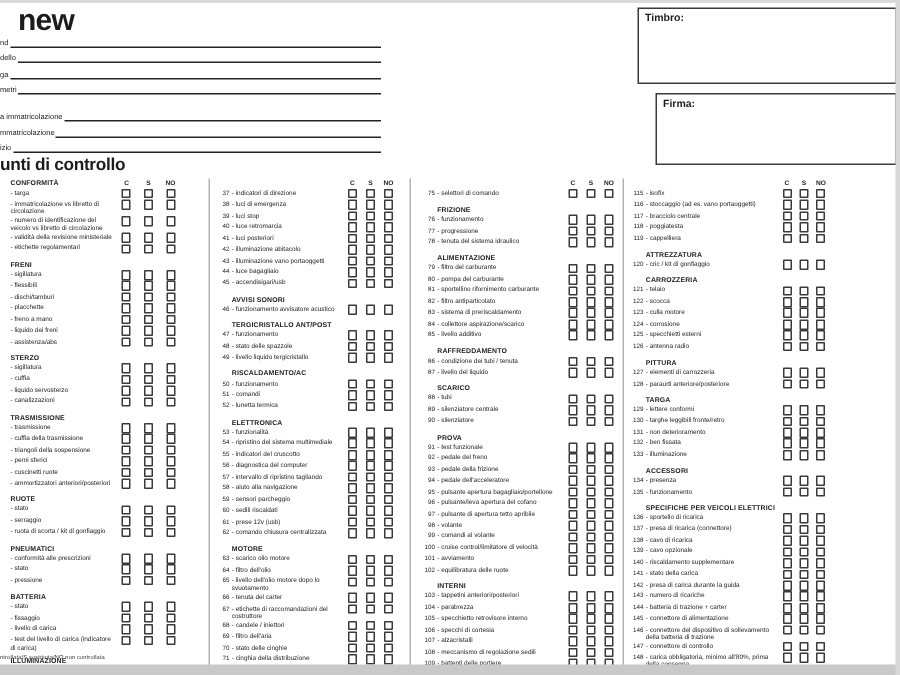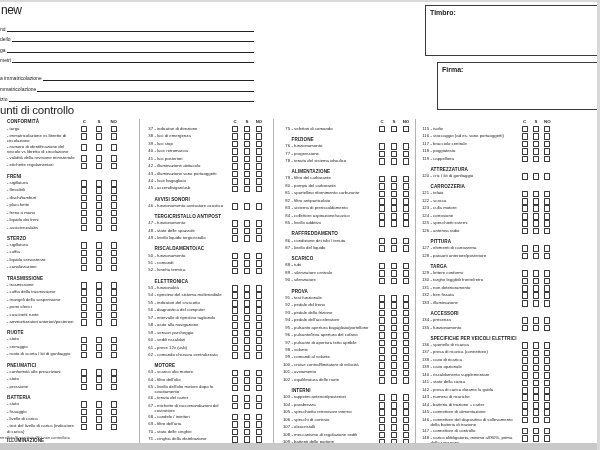--- a/index.html
+++ b/index.html
@@ -2,27 +2,27 @@
 <html><head>
 <meta charset="utf-8">
 <style>
   html,body{margin:0;padding:0}
   body{width:600px;height:450px;position:relative;overflow:hidden;background:#fff;
        font-family:"Liberation Sans",sans-serif;color:#1c1c1c;
        -webkit-font-smoothing:antialiased}
   .strip-top{position:absolute;left:0;top:0;width:600px;height:2px;background:#dadada}
   .strip-bottom{position:absolute;left:0;top:443px;width:600px;height:7px;background:#c9c9c9}
   .strip-right{position:absolute;top:0;left:597px;width:3px;height:450px;background:#d8d8d8}
-  .logo{position:absolute;left:1px;top:3px;font-size:12px;font-weight:400;letter-spacing:-.5px}
+  .logo{position:absolute;left:12px;top:3px;font-size:20px;font-weight:700;letter-spacing:-.5px}
   .fields{position:absolute;left:0;top:21px;width:254px}
   .field{display:flex;align-items:flex-end;height:10.6px}
   .field:nth-child(5){margin-top:7px}
   .flabel{font-size:5px;line-height:6px;white-space:pre;padding-right:1px}
   .fline{flex:1;border-bottom:.7px solid #222;height:100%}
-  .doc-title{position:absolute;left:0;top:104px;font-size:11.5px;font-weight:400;letter-spacing:-.2px}
+  .doc-title{position:absolute;left:0;top:104px;font-size:11.5px;font-weight:700;letter-spacing:-.2px}
   .stamp{position:absolute;left:425px;top:5px;width:171px;height:49px;border:1px solid #3a3a3a}
   .sign{position:absolute;left:437px;top:62px;width:159px;height:46px;border:1px solid #3a3a3a}
   .boxlabel{font-size:7px;font-weight:700;padding:3px 0 0 4px}
   .vdiv{position:absolute;top:119px;height:327px;width:1px;background:#b3b3b3}
   .vd1{left:139px}.vd2{left:273px}.vd3{left:415px}
   .col{position:absolute;top:119px}
   .c1{left:7px;width:114px}.c2{left:143px;width:122px}.c3{left:280px;width:132px}.c4{left:419px;width:134px}
   .row{display:flex;align-items:flex-start;margin-bottom:.7px}
   .hrow{margin-bottom:1.6px}
   .num{flex:none;width:10px;text-align:right;font-size:4.2px;line-height:5.1px;padding-right:1.5px}

